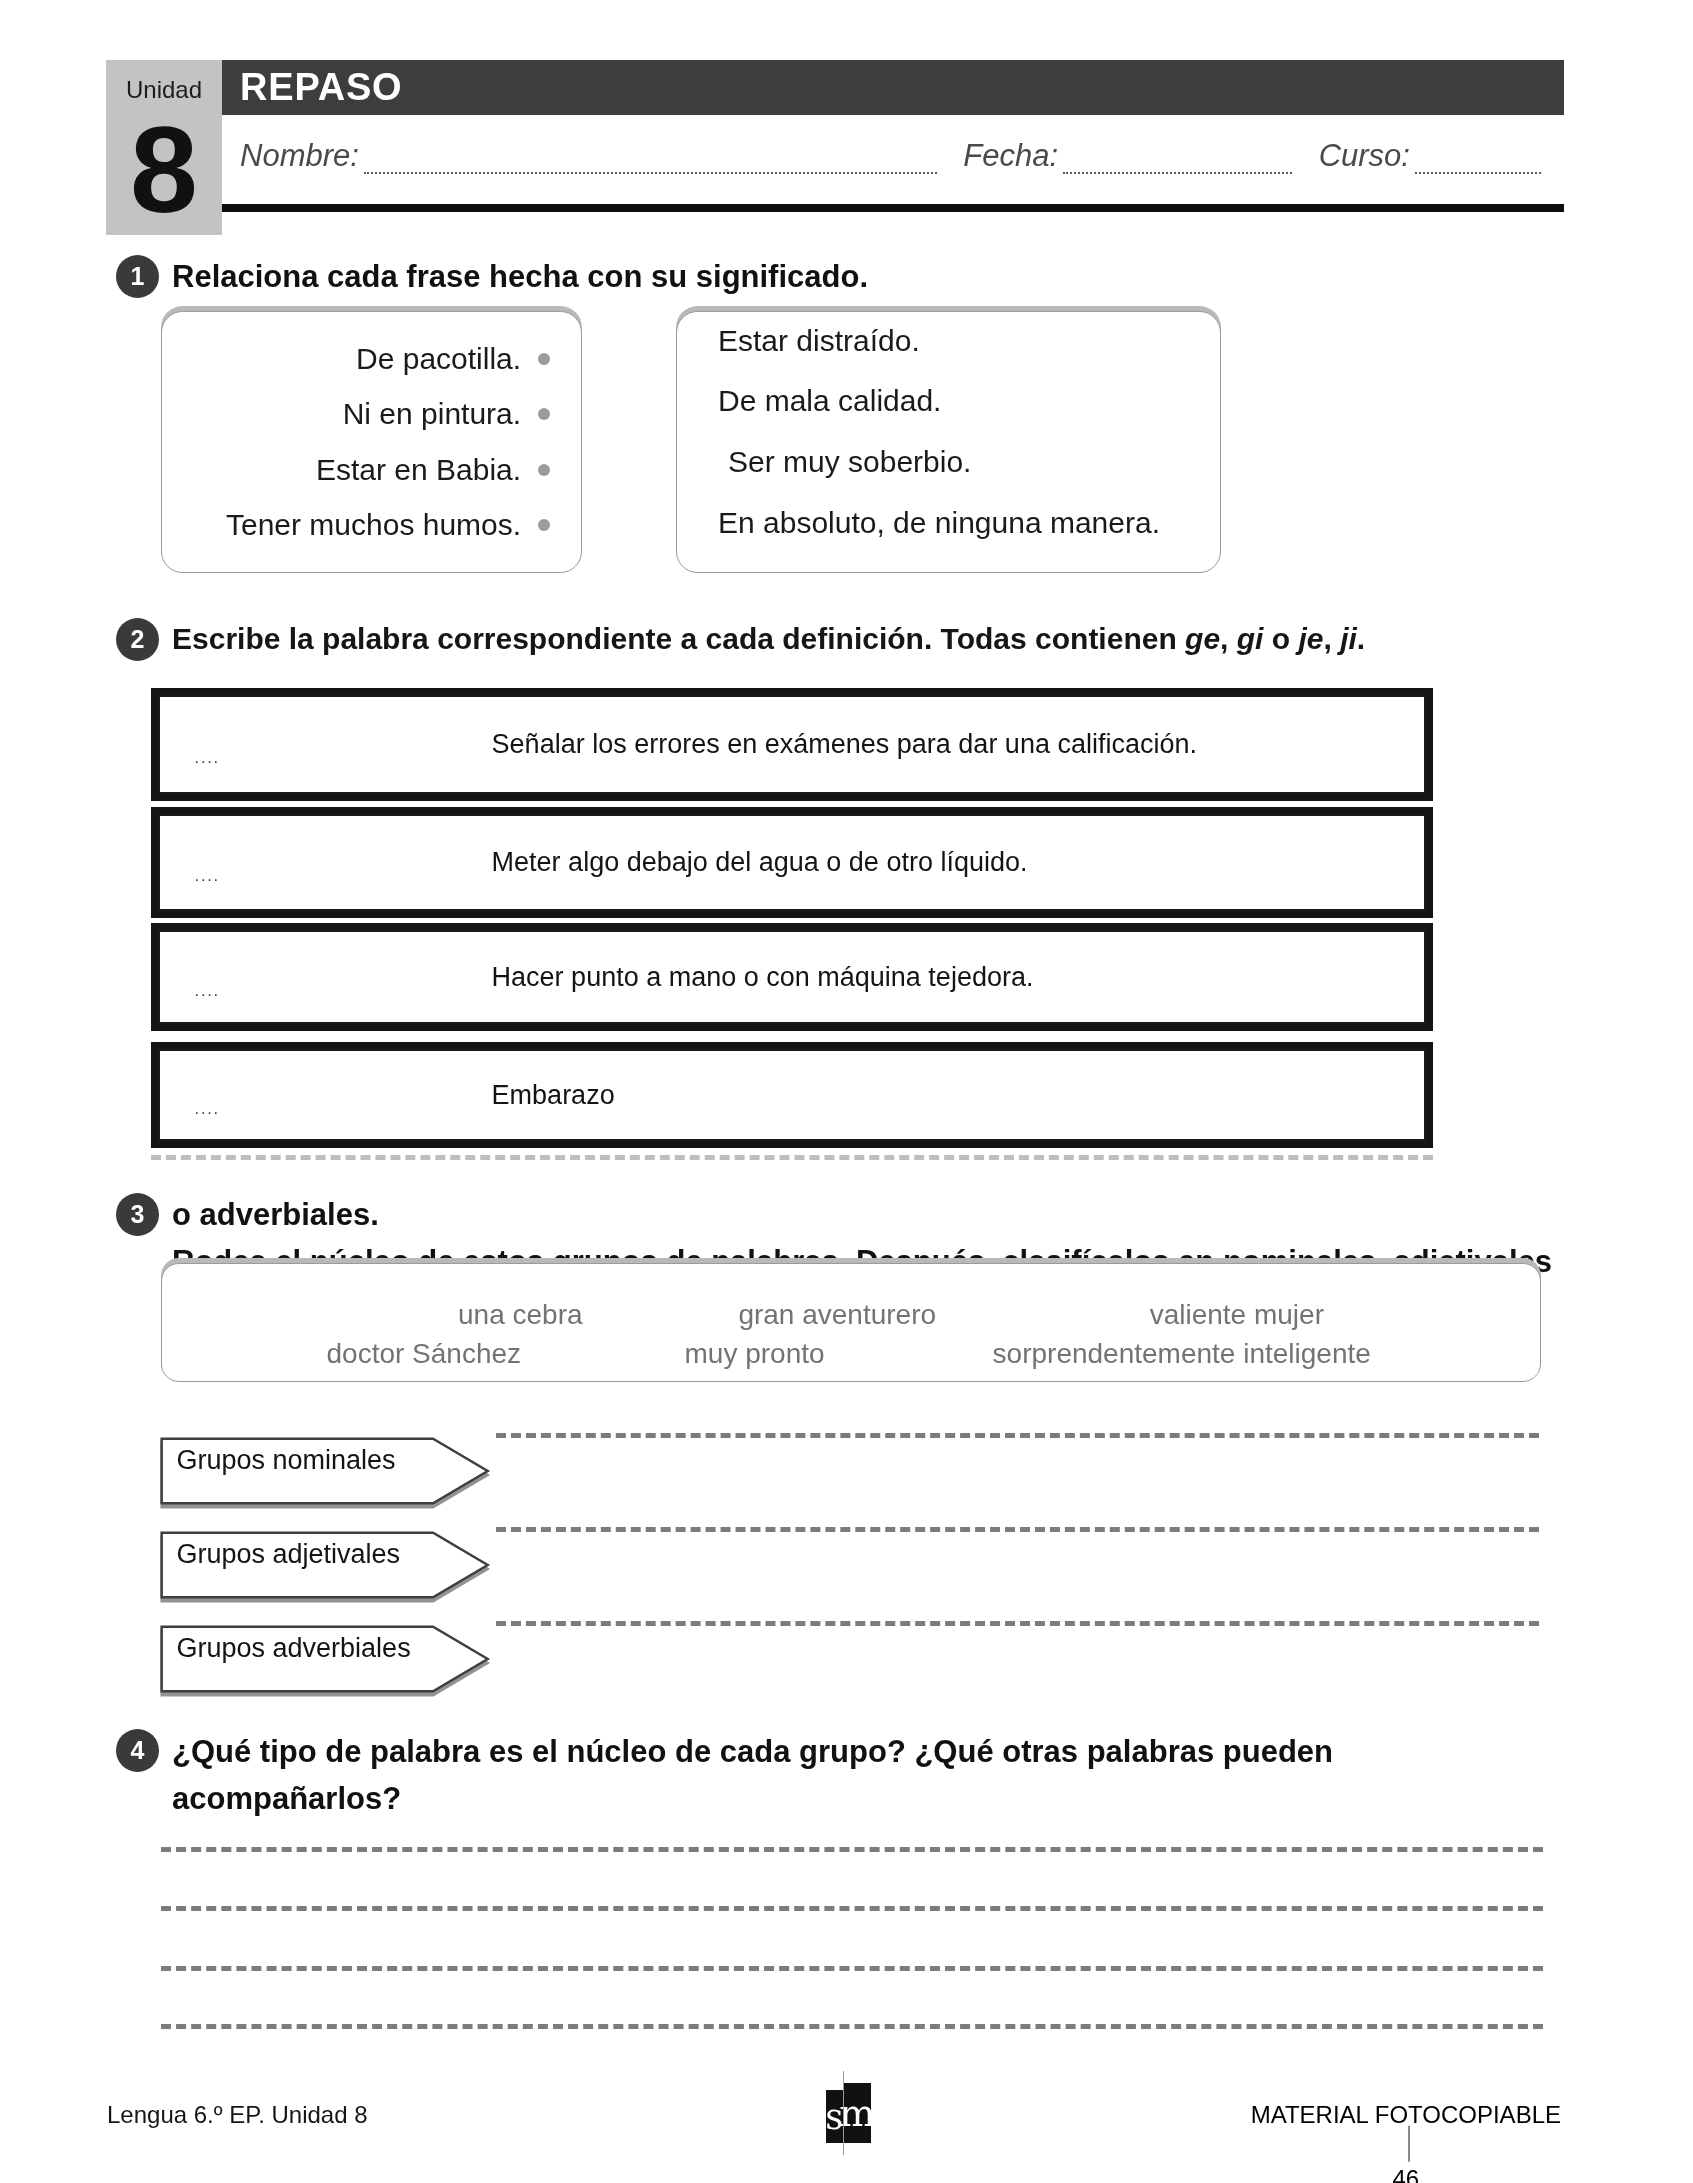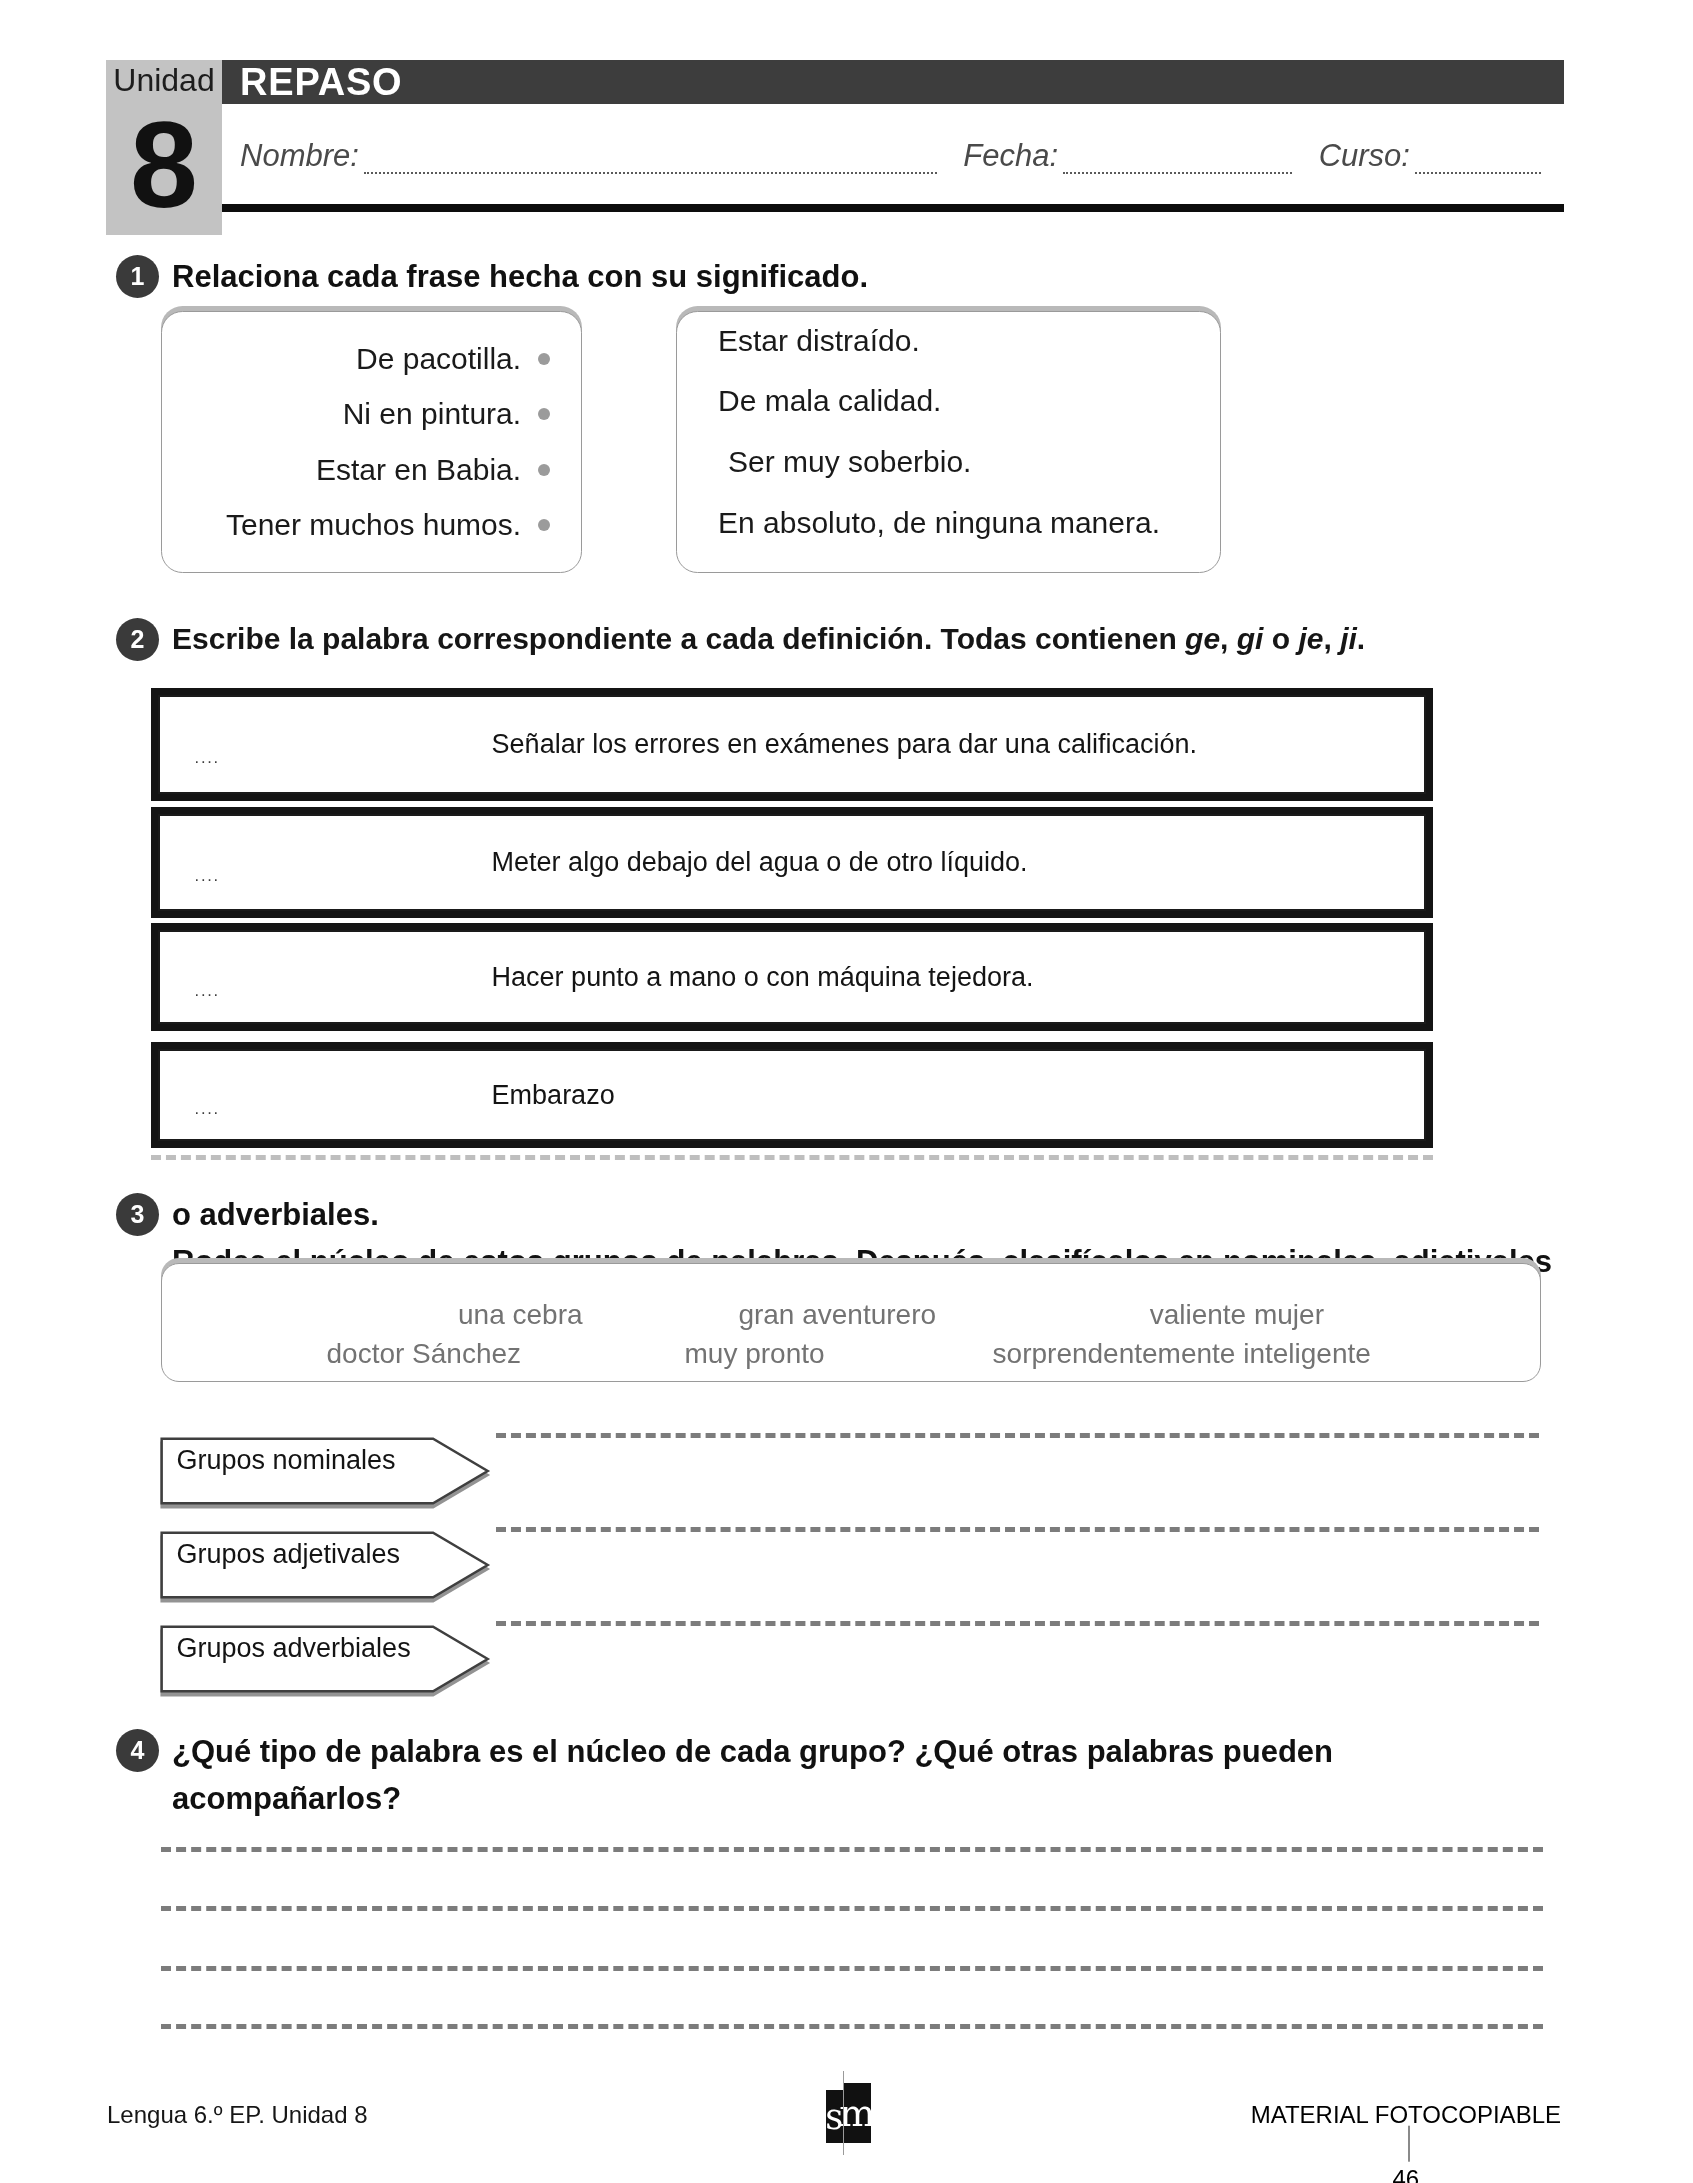--- a/index.html
+++ b/index.html
@@ -9,24 +9,24 @@
     background:#ffffff;
     font-family:"Liberation Sans", sans-serif;
     color:#1a1a1a;
     overflow:hidden;
   }
   
   .unit-box{
     position:absolute;left:106px;top:60px;width:116px;height:175px;
     background:#c3c3c3;display:flex;flex-direction:column;align-items:center;
   }
-  .unit-label{font-size:32px;color:#1d1d1d;margin-top:2px;}
+  .unit-label{font-size:24px;color:#1d1d1d;margin-top:16px;}
   .unit-number{font-size:122px;font-weight:bold;color:#111;line-height:1;margin-top:5px;}
   .banner{
-    position:absolute;left:222px;top:60px;width:1342px;height:44px;
+    position:absolute;left:222px;top:60px;width:1342px;height:55px;
     background:#3d3d3d;display:flex;align-items:center;
   }
   .banner-text{color:#fff;font-weight:bold;font-size:38px;letter-spacing:0.8px;margin-left:18px;}
   .name-row{
     position:absolute;left:240px;top:131px;width:1306px;height:43px;
     display:flex;align-items:flex-end;font-style:italic;color:#4a4a4a;font-size:31px;
   }
   .name-row .lbl{white-space:nowrap;line-height:1.2;}
   .fill-dots{border-bottom:2.5px dotted #5a5a5a;height:33px;margin:0 5px;}
   .f-nombre{flex:5;}

